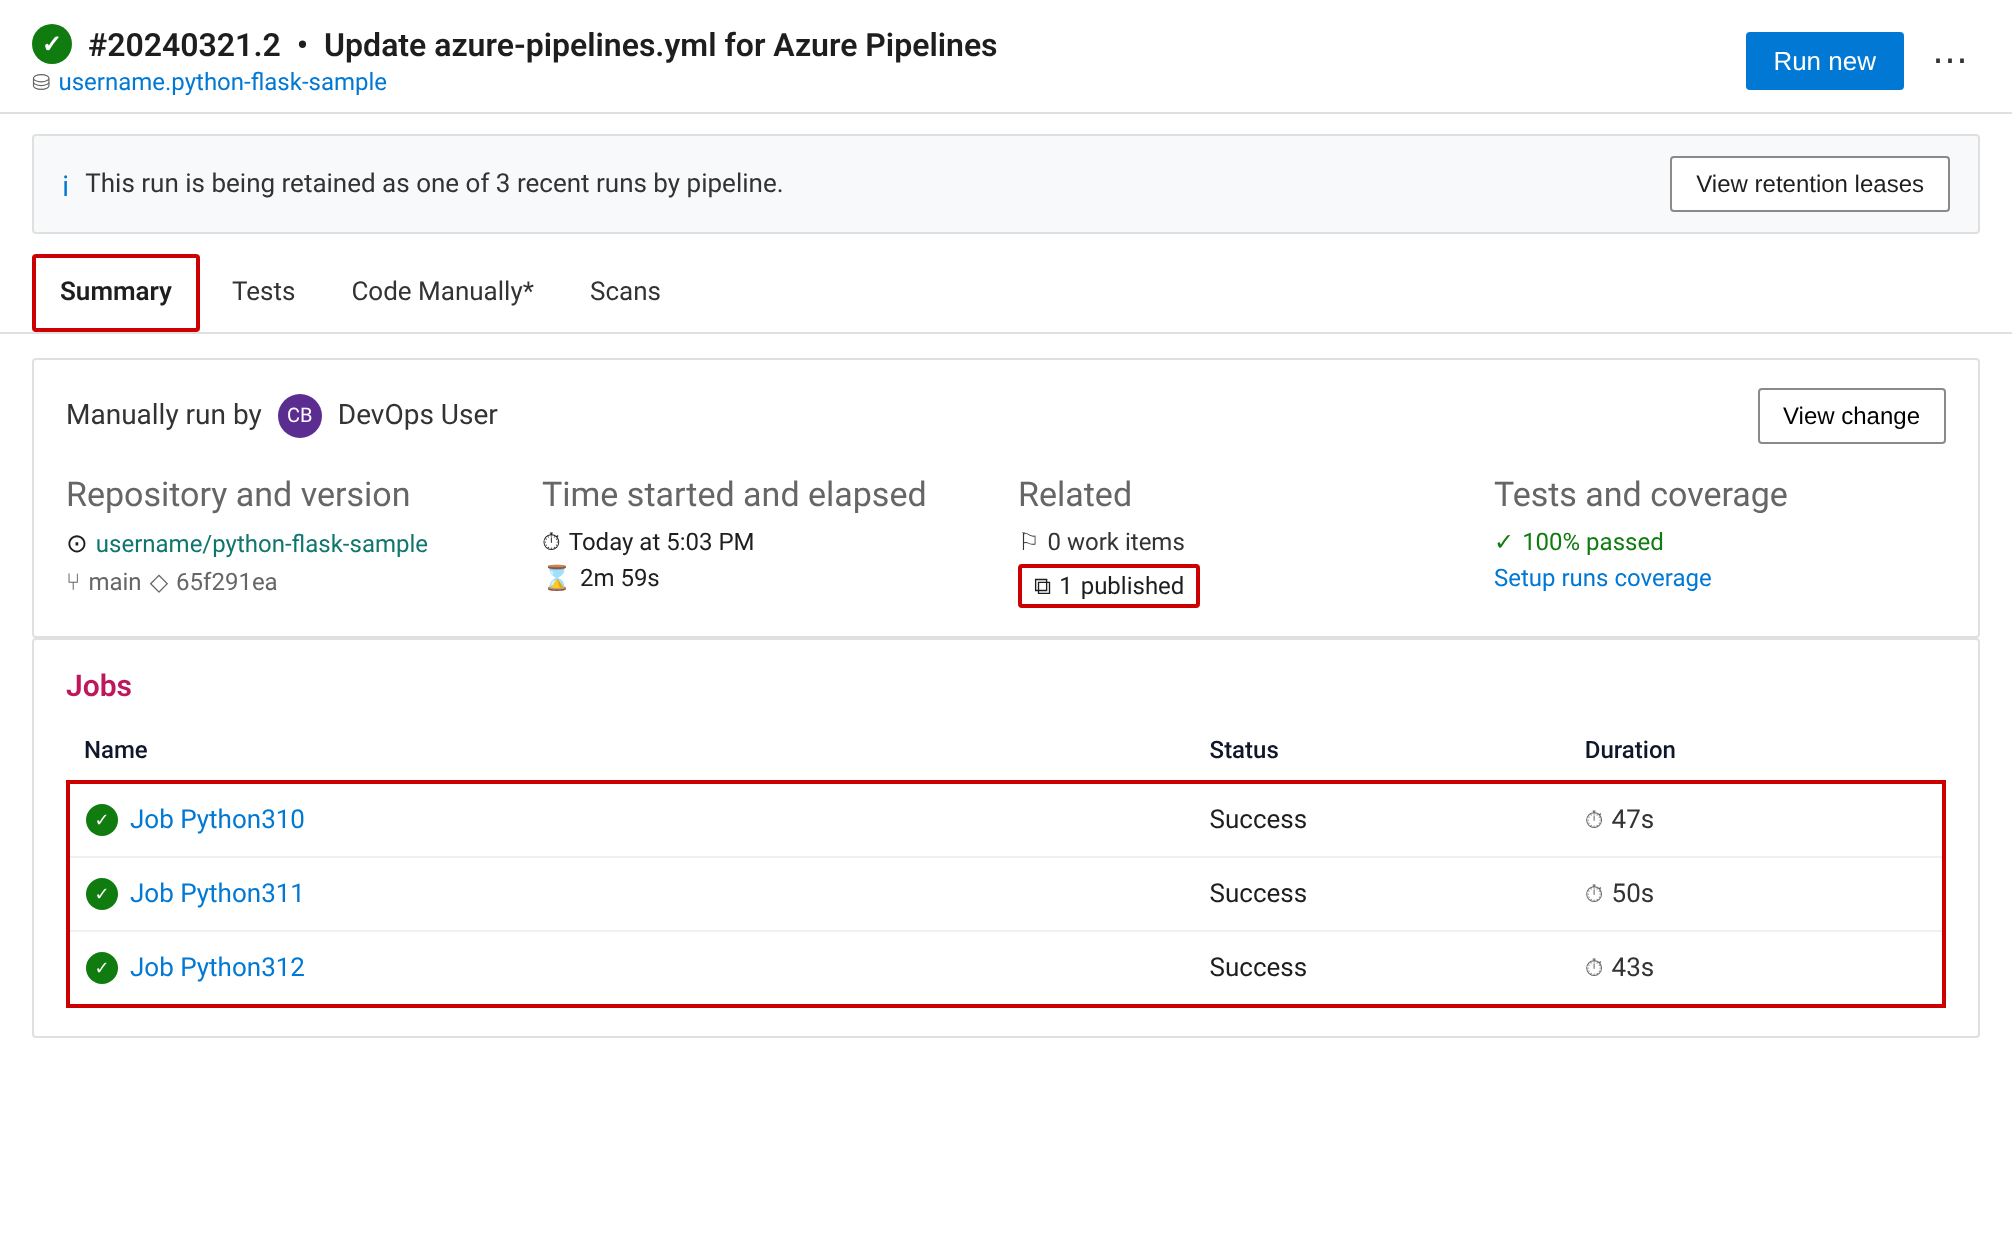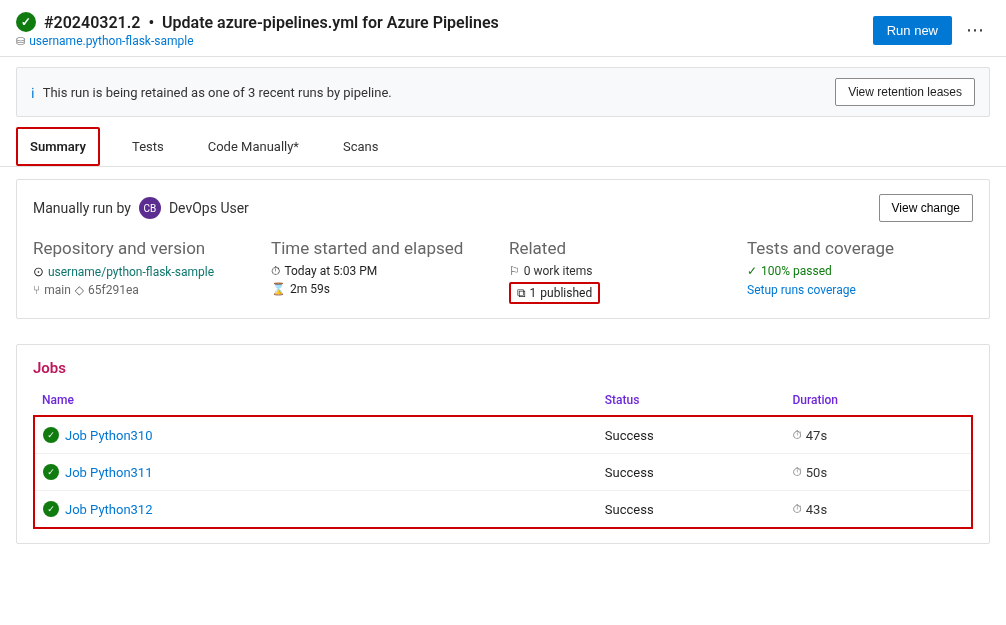--- a/index.html
+++ b/index.html
@@ -117,21 +117,21 @@
       cursor: pointer;
       color: #1e1e1e;
     }
 
     
     .tabs {
       display: flex;
       align-items: center;
       padding: 0 16px;
       border-bottom: 1px solid #e0e0e0;
-      gap: 20px;
+      gap: 4px;
     }
     .tab {
       padding: 10px 12px;
       font-size: 13px;
       cursor: pointer;
       color: #333;
       border-bottom: 2px solid transparent;
       margin-bottom: -1px;
     }
     .tab.active {
@@ -141,21 +141,21 @@
       border: 2px solid #c00;
       border-radius: 2px;
       margin-bottom: 0px;
     }
 
     
     .main-content {
       padding: 12px 16px;
       display: flex;
       flex-direction: column;
-      gap: 25px;
+      gap: 0;
     }
 
     
     .summary-card {
       background: #fff;
       border: 1px solid #e0e0e0;
       border-radius: 2px;
       padding: 14px 16px;
     }
     .summary-header {
@@ -252,21 +252,21 @@
       margin-bottom: 12px;
       color: #be185d;
     }
     .jobs-table {
       width: 100%;
       border-collapse: collapse;
     }
     .jobs-table th {
       text-align: left;
       font-size: 12px;
-      color: #6d28d9;
+      color: #0f172a;
       font-weight: 500;
       padding: 4px 8px 8px 8px;
       border-bottom: 1px solid #e0e0e0;
     }
     .jobs-table td {
       padding: 10px 8px;
       font-size: 13px;
       color: #1e1e1e;
       border-bottom: 1px solid #f0f0f0;
     }

